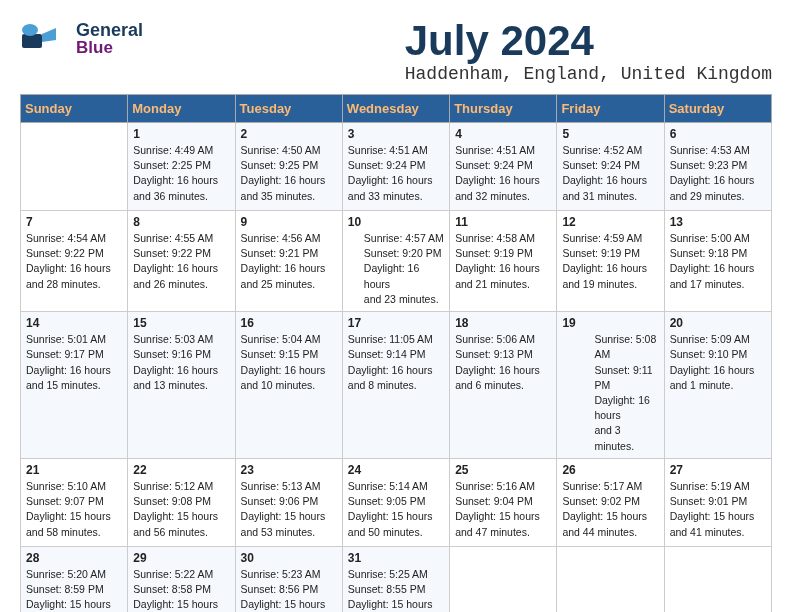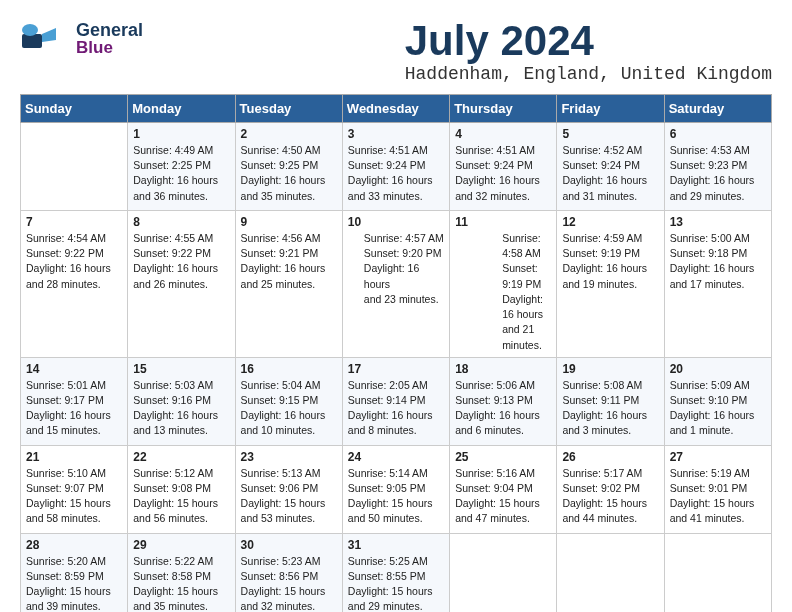--- a/index.html
+++ b/index.html
@@ -6,21 +6,21 @@
     body { font-family: Arial, sans-serif; background: #fff; width: 792px; min-height: 612px; }
     .container { padding: 20px 20px 10px 20px; }
     .header { display: flex; justify-content: space-between; align-items: flex-start; margin-bottom: 10px; }
     .logo { display: flex; flex-direction: column; align-items: flex-start; }
     .title-block { text-align: left; }
     .month-title { font-size: 42px; font-weight: bold; color: #1a3a5c; line-height: 1; }
     .location { font-size: 18px; color: #333; margin-top: 2px; font-family: Liberation Mono, monospace; }
     table { width: 100%; border-collapse: collapse; table-layout: fixed; }
     thead tr th {
       background-color: #2a6099;
-      color: #ffffff;
+      color: #fdba74;
       font-size: 13px;
       font-weight: bold;
       padding: 6px 4px;
       text-align: left;
       border: 1px solid #aaa;
     }
     tbody tr td {
       vertical-align: top;
       border: 1px solid #ccc;
       padding: 4px 5px;
@@ -142,21 +142,21 @@
           </td>
           <td>
             <div class="day-num">10</div>
             <div class="day-detail" style="white-space: pre-line; margin-left: 16px;">Sunrise: 4:57 AM
 Sunset: 9:20 PM
 Daylight: 16 hours
 and 23 minutes.</div>
           </td>
           <td>
             <div class="day-num">11</div>
-            <div class="day-detail" style="white-space: pre-line; margin-left: 47px;">Sunrise: 4:58 AM
+            <div class="day-detail" style="white-space: pre-line;">Sunrise: 4:58 AM
 Sunset: 9:19 PM
 Daylight: 16 hours
 and 21 minutes.</div>
           </td>
           <td>
             <div class="day-num">12</div>
             <div class="day-detail" style="white-space: pre-line;">Sunrise: 4:59 AM
 Sunset: 9:19 PM
 Daylight: 16 hours
 and 19 minutes.</div>
@@ -186,35 +186,35 @@
           </td>
           <td>
             <div class="day-num">16</div>
             <div class="day-detail" style="white-space: pre-line;">Sunrise: 5:04 AM
 Sunset: 9:15 PM
 Daylight: 16 hours
 and 10 minutes.</div>
           </td>
           <td>
             <div class="day-num">17</div>
-            <div class="day-detail" style="white-space: pre-line;">Sunrise: 2:05 AM
+            <div class="day-detail" style="white-space: pre-line;">Sunrise: 11:05 AM
 Sunset: 9:14 PM
 Daylight: 16 hours
 and 8 minutes.</div>
           </td>
           <td>
             <div class="day-num">18</div>
             <div class="day-detail" style="white-space: pre-line;">Sunrise: 5:06 AM
 Sunset: 9:13 PM
 Daylight: 16 hours
 and 6 minutes.</div>
           </td>
           <td>
             <div class="day-num">19</div>
-            <div class="day-detail" style="white-space: pre-line;">Sunrise: 5:08 AM
+            <div class="day-detail" style="white-space: pre-line; margin-left: 32px;">Sunrise: 5:08 AM
 Sunset: 9:11 PM
 Daylight: 16 hours
 and 3 minutes.</div>
           </td>
           <td>
             <div class="day-num">20</div>
             <div class="day-detail" style="white-space: pre-line;">Sunrise: 5:09 AM
 Sunset: 9:10 PM
 Daylight: 16 hours
 and 1 minute.</div>

